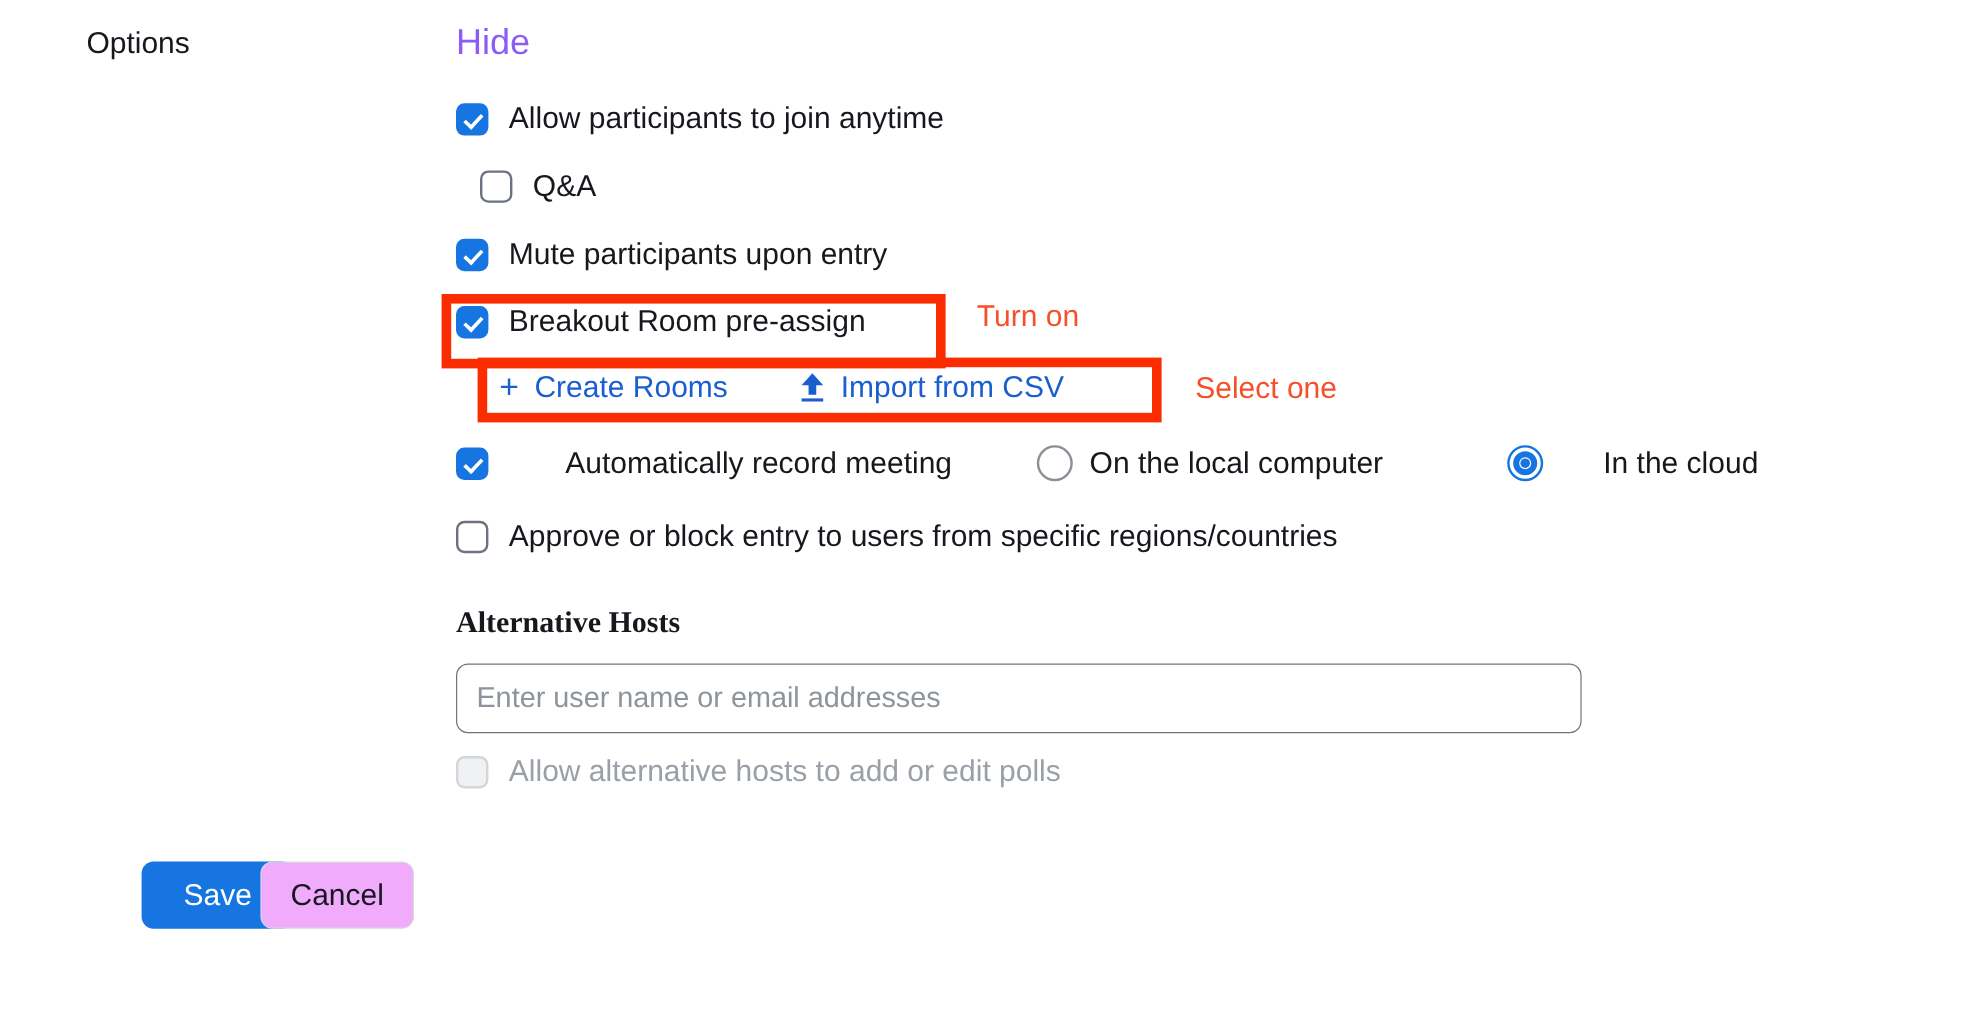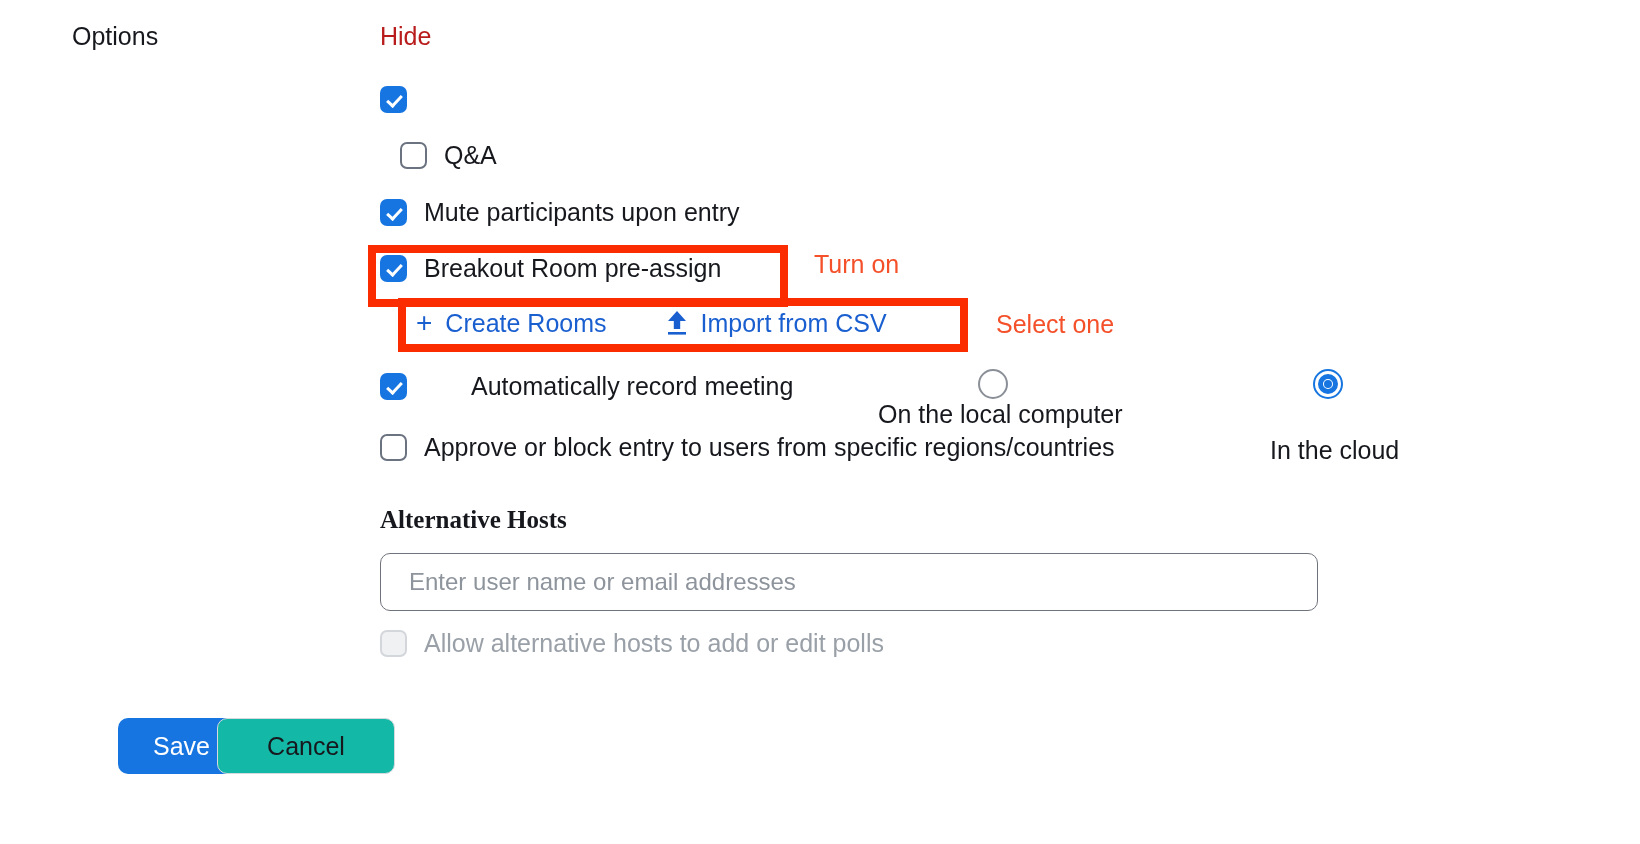--- a/index.html
+++ b/index.html
@@ -35,23 +35,23 @@
     position: absolute;
     left: 380px;
     top: 0;
     width: 1240px;
   }
 
   .hide-link {
     position: absolute;
     left: 0;
     top: 20px;
-    font-size: 25px;
+    font-size: 30px;
     line-height: 32px;
-    color: #b91c1c;
+    color: #8b5cf6;
     cursor: pointer;
     font-weight: 400;
   }
 
   
   .row {
     position: absolute;
     left: 0;
     display: flex;
     align-items: center;
@@ -97,21 +97,20 @@
     color: #16181d;
     white-space: nowrap;
   }
   .row-label.muted { color: #9aa0a8; }
 
   
   .radio-wrap {
     display: flex;
     align-items: center;
     position: absolute;
-    flex-direction: column;
   }
   .radio {
     width: 30px;
     height: 30px;
     border-radius: 50%;
     box-sizing: border-box;
     border: 2px solid #8b9098;
     background: #ffffff;
     flex: 0 0 auto;
     cursor: pointer;
@@ -208,21 +207,21 @@
     left: 0;
     width: 938px;
     height: 58px;
     box-sizing: border-box;
     border: 1.5px solid #6f737b;
     border-radius: 10px;
     background: #ffffff;
     font-family: "Liberation Sans", sans-serif;
     font-size: 24px;
     color: #737373;
-    padding: 0 28px;
+    padding: 0 16px;
     outline: none;
   }
   .text-input::placeholder { color: #8e949c; }
 
   
   .btn {
     position: absolute;
     box-sizing: border-box;
     border-radius: 10px;
     font-family: "Liberation Sans", sans-serif;
@@ -235,40 +234,41 @@
     height: 56px;
   }
   .btn-primary {
     background: #1675e0;
     color: #ffffff;
     border: none;
     left: 74px;
     width: 127px;
   }
   .btn-secondary {
-    background: #14b8a6;
+    background: #f0abfc;
     color: #16181d;
     border: 1.5px solid #d6d9de;
     left: 217px;
-    width: 178px;
+    width: 128px;
   }
 </style>
 </head>
 <body>
 
 <div class="page">
 
   <div class="label-options">Options</div>
 
   <div class="col">
 
     <div class="hide-link">Hide</div>
 
     <div class="row" style="top:82px;">
       <span class="cb checked"></span>
+      <span class="row-label">Allow participants to join anytime</span>
     </div>
 
     <div class="row" style="top:138px;padding-left:20px;">
       <span class="cb"></span>
       <span class="row-label">Q&amp;A</span>
     </div>
 
     <div class="row" style="top:195px;">
       <span class="cb checked"></span>
       <span class="row-label">Mute participants upon entry</span>

